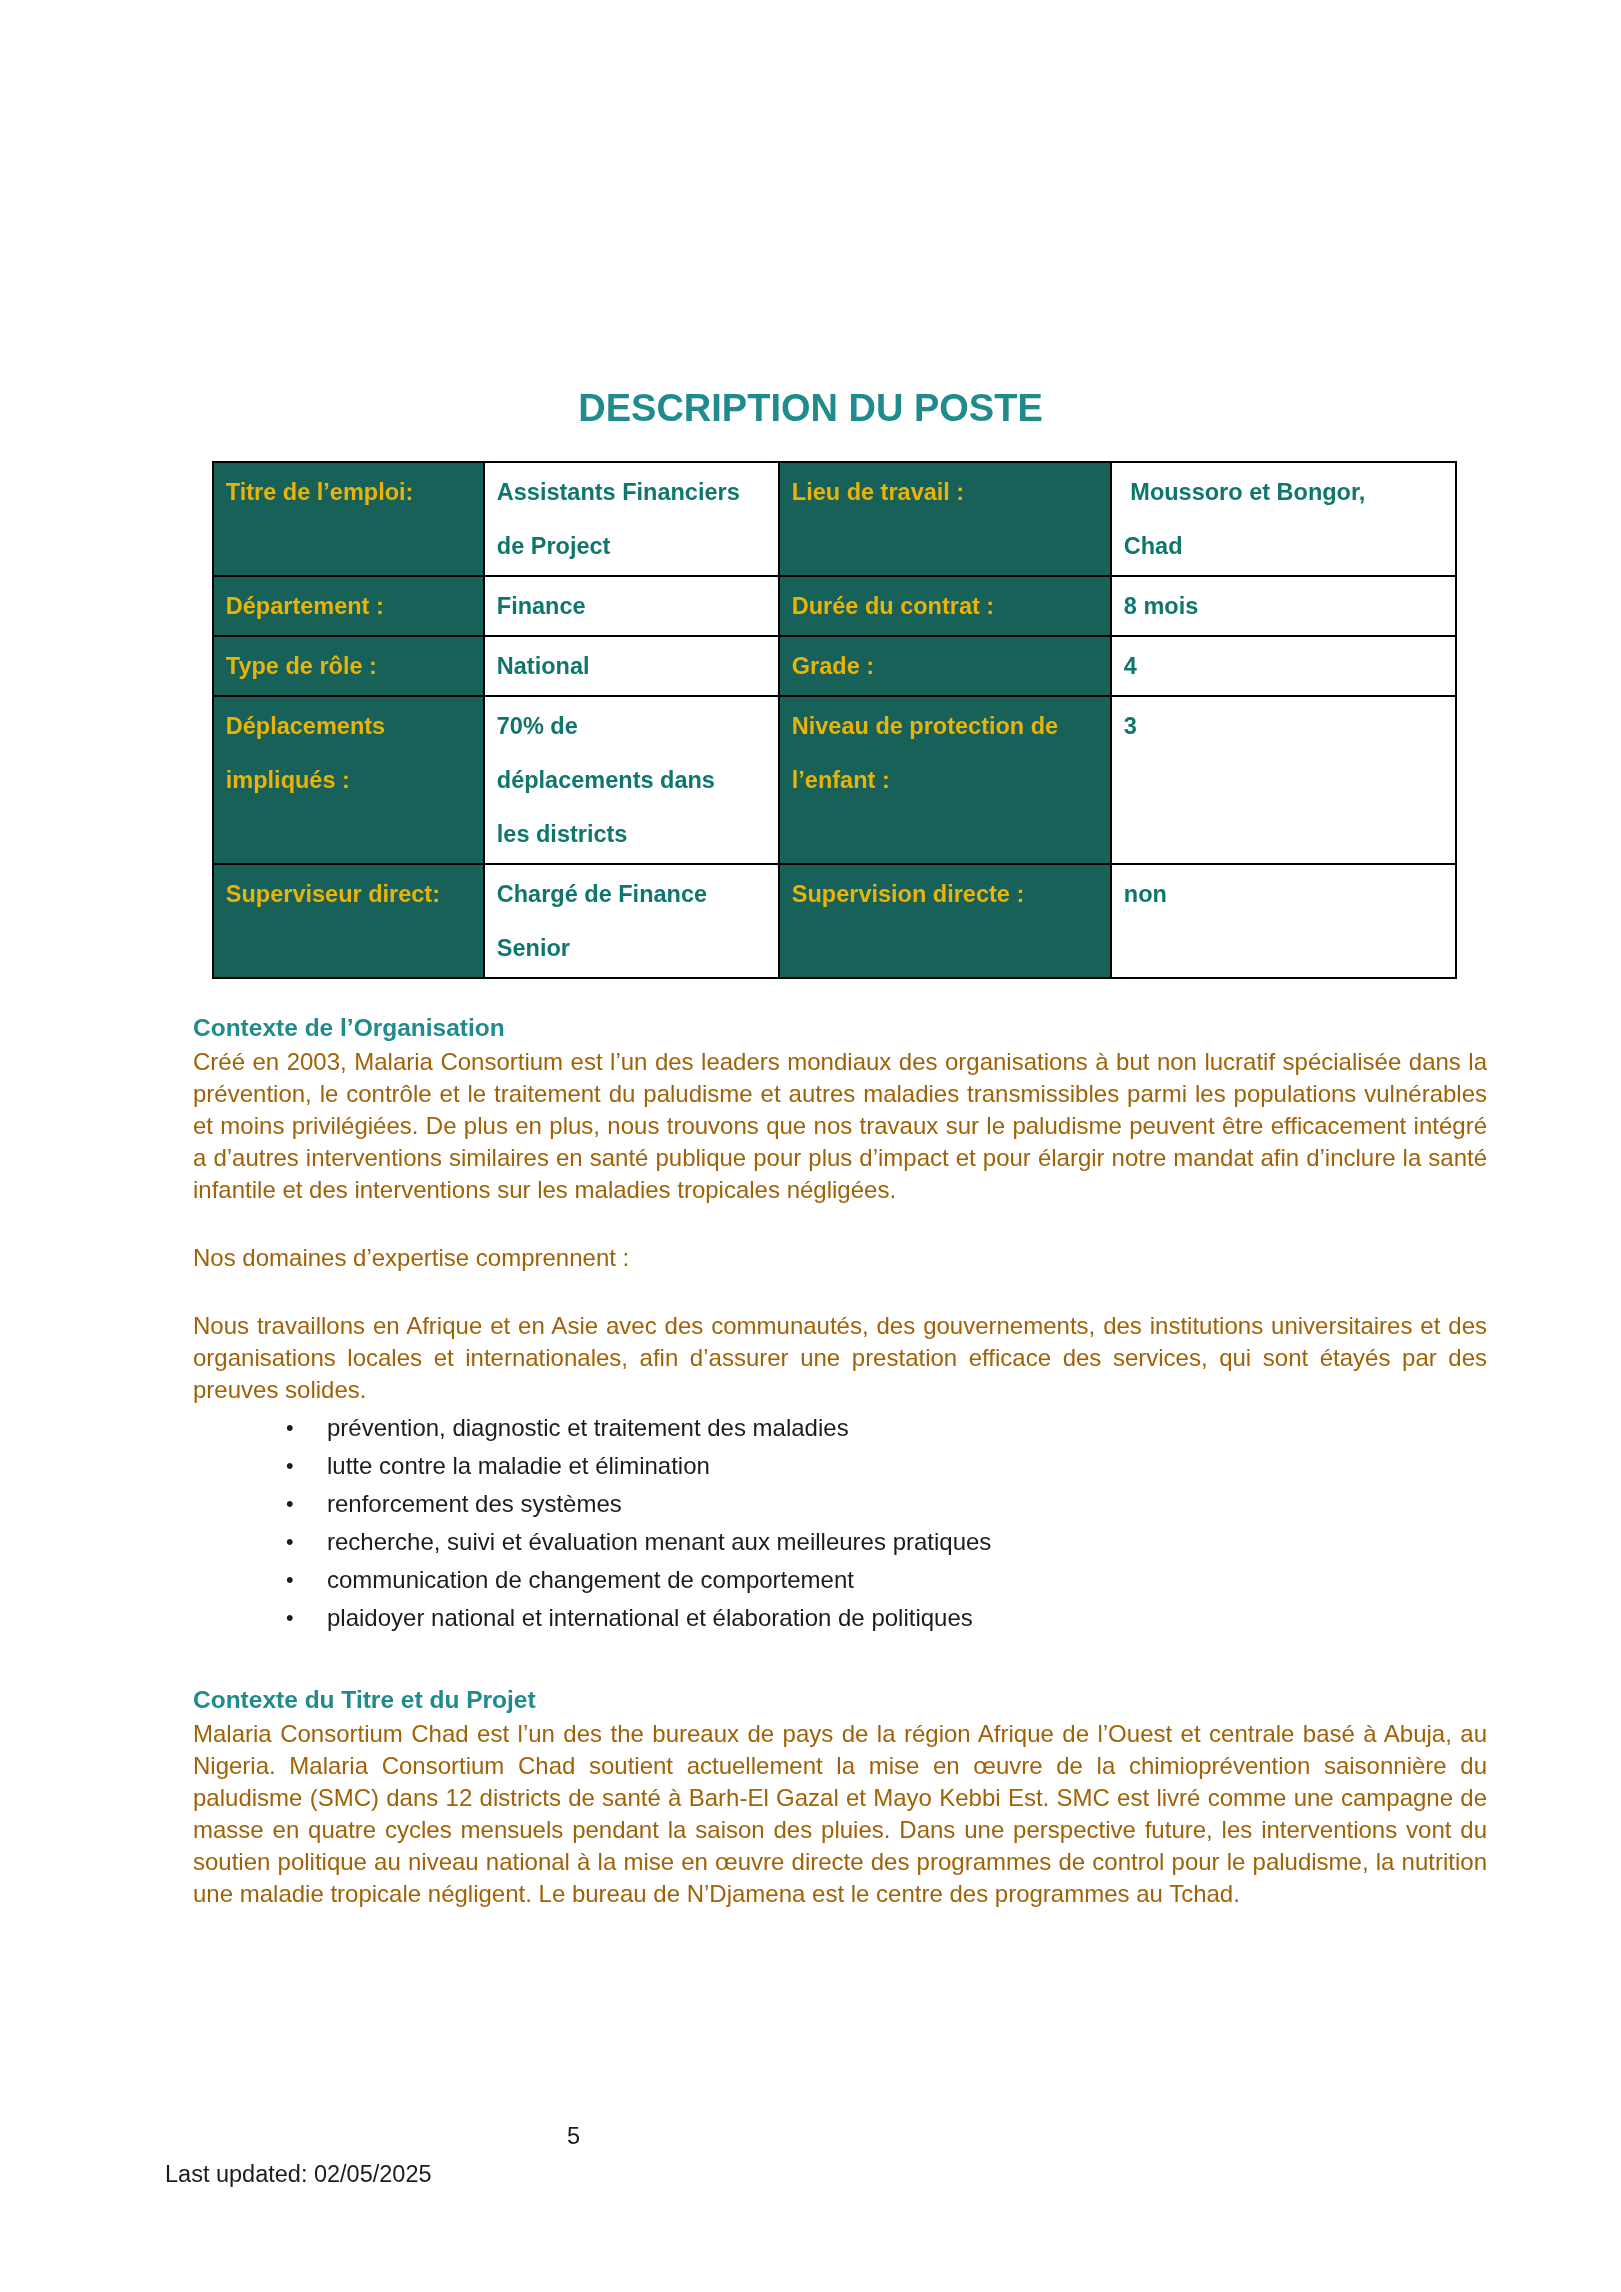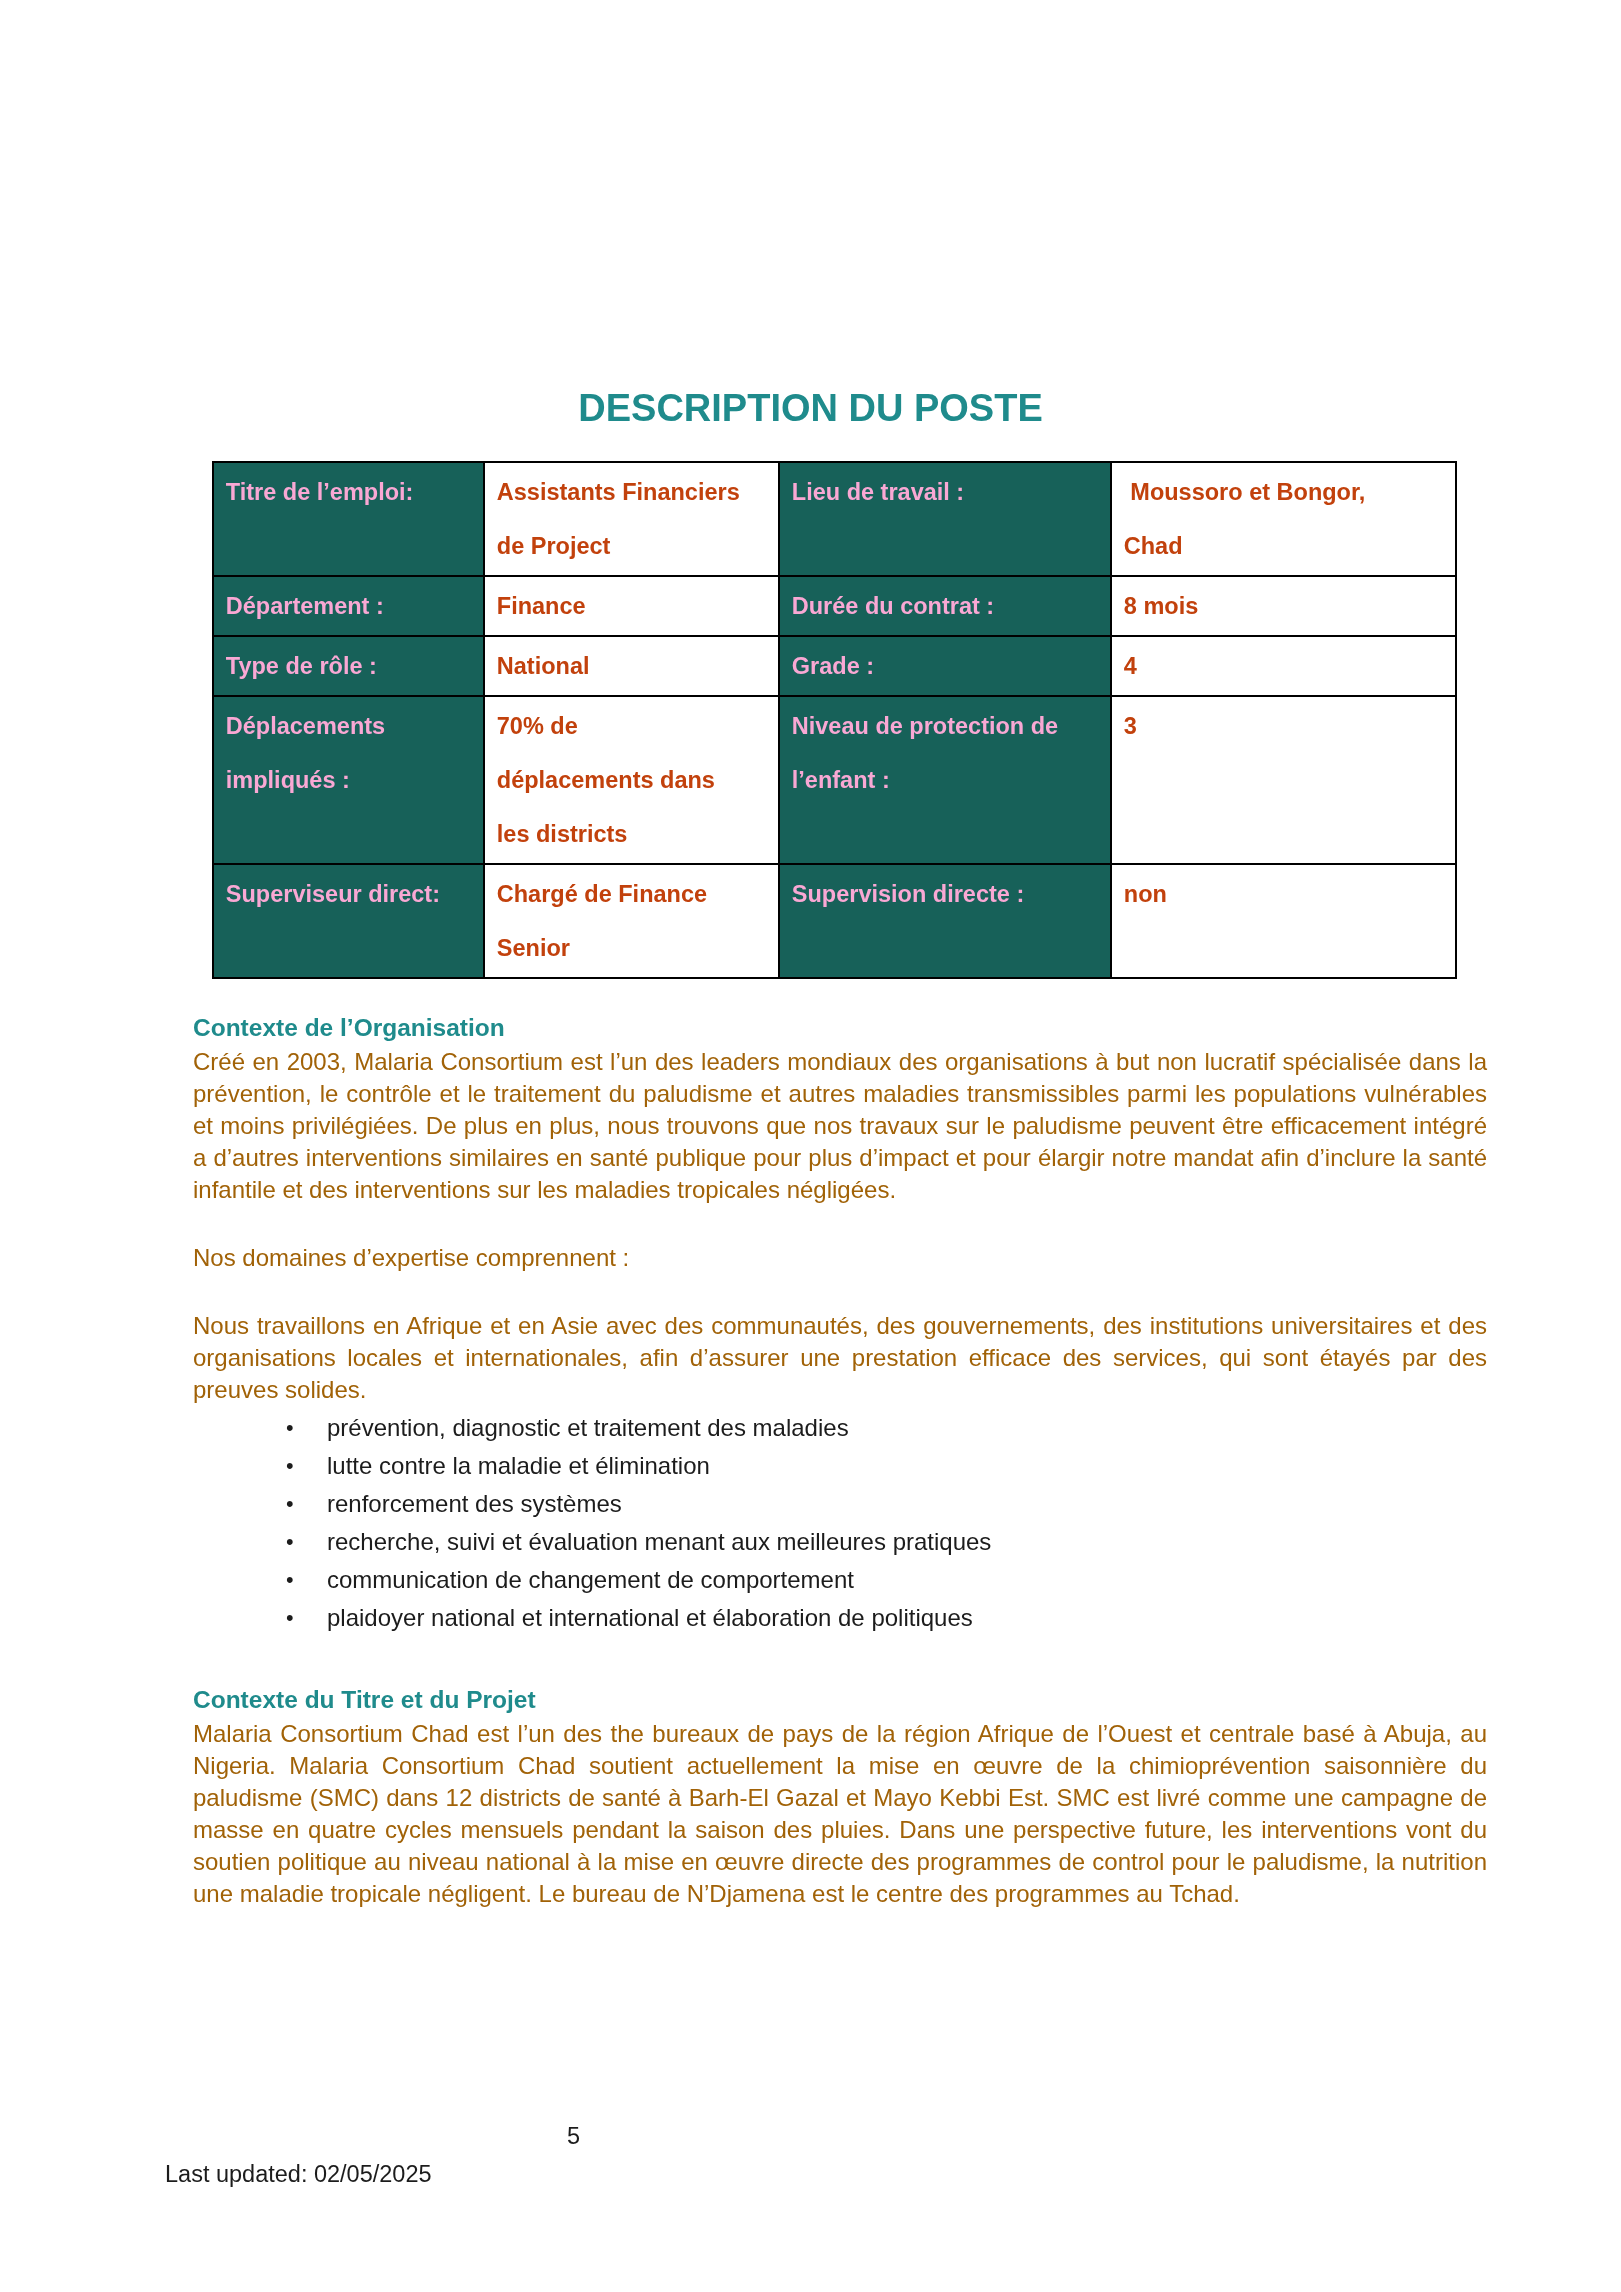--- a/index.html
+++ b/index.html
@@ -54,22 +54,22 @@
   .job-table th, .job-table td {
     border: 2px solid #000;
     vertical-align: top;
     text-align: left;
     font-size: 23.5px;
     font-weight: bold;
     line-height: 54px;
     padding: 2px 11.8px;
     white-space: pre-wrap;
   }
-  .job-table th { background: #176159; color: #f9a8d4; margin-left: 22px; }
-  .job-table td { background: #ffffff; color: #c2410c; }
+  .job-table th { background: #176159; color: #eab308; margin-left: 22px; }
+  .job-table td { background: #ffffff; color: #0f766e; }
 
   
   .content {
     position: absolute;
     left: 165px; top: 1010px;
     width: 1294px;
     margin-left: 28px;
   }
   .section-heading {
     color: #1f8b8c;

